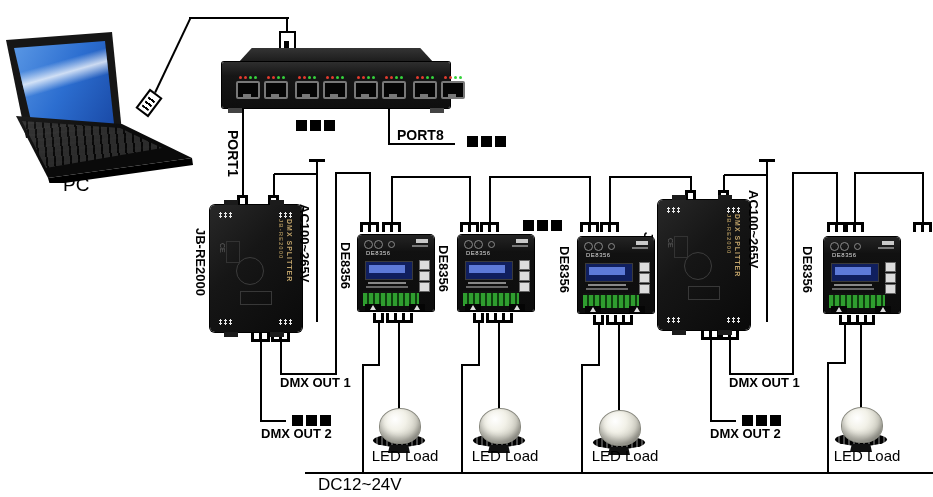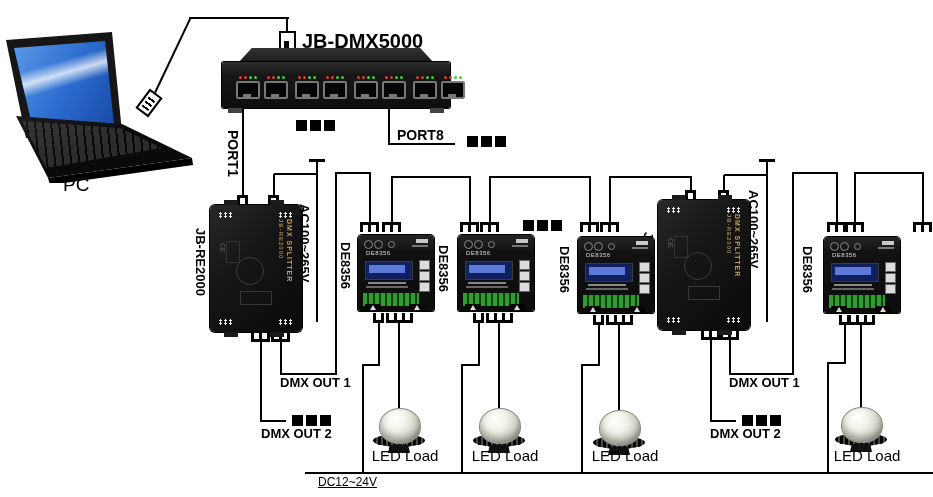--- a/index.html
+++ b/index.html
@@ -311,21 +311,20 @@
         <div class="scr-streak"></div>
       </div>
     <div class="pc-base"></div>
     <div class="pc-keys"></div>
     <div class="pc-edge"></div>
   </div>
   <div class="lab" style="left:63px;top:175px;font-size:19px;">PC</div>
   <div class="rj45" style="left:141px;top:91px;width:12px;height:20px;transform:rotate(37deg);"></div>
 
   <div class="rj45v" style="left:279px;top:31px;width:13px;height:19px;"></div>
-  <div class="lab b" style="left:302px;top:31px;font-size:20px;">JB-DMX5000</div>
 
   <div class="dmx-top" style="left:238px;top:48px;width:196px;height:15px;"></div>
   <div class="dmx-body" style="left:222px;top:62px;width:228px;height:46px;">
     <div class="g" style="left:14px;">
       <div class="cell" style="left:0;">
           <div class="leds">
             <i class="lr"></i>
             <i class="lr"></i>
             <i class="lg"></i>
             <i class="lg"></i>
@@ -559,14 +558,14 @@
       <div class="rim"></div>
       <div class="dome"></div>
       <div class="stub"></div>
     </div>
 
   <div class="lab" style="left:360px;top:448px;width:90px;text-align:center;font-size:15px;">LED Load</div>
   <div class="lab" style="left:460px;top:448px;width:90px;text-align:center;font-size:15px;">LED Load</div>
   <div class="lab" style="left:580px;top:448px;width:90px;text-align:center;font-size:15px;">LED Load</div>
   <div class="lab" style="left:822px;top:448px;width:90px;text-align:center;font-size:15px;">LED Load</div>
 
-  <div class="lab" style="left:318px;top:476px;font-size:12px;text-decoration:underline;">DC12~24V</div>
+  <div class="lab" style="left:318px;top:476px;font-size:17px;">DC12~24V</div>
 </div>
 
 </body></html>

